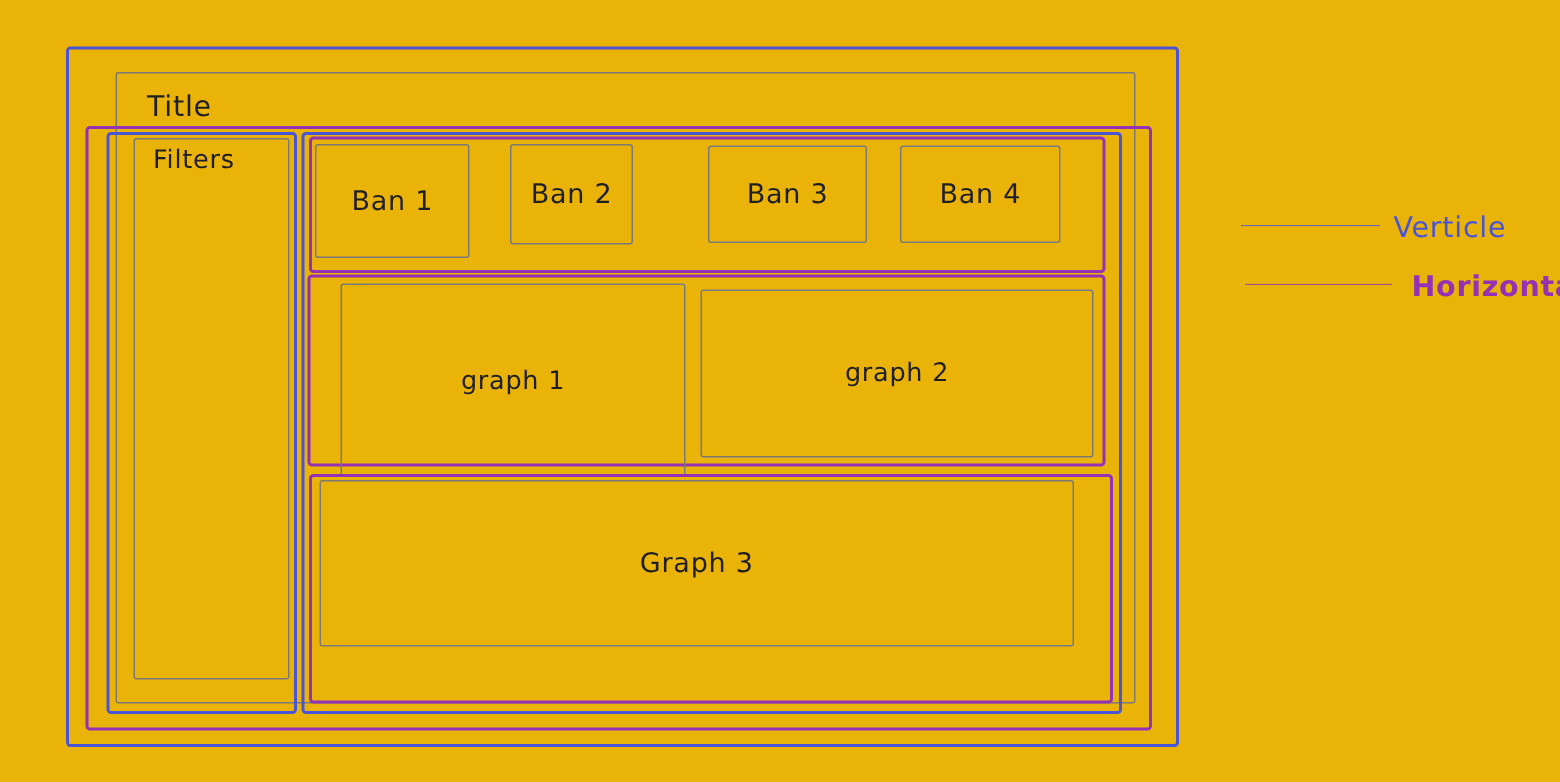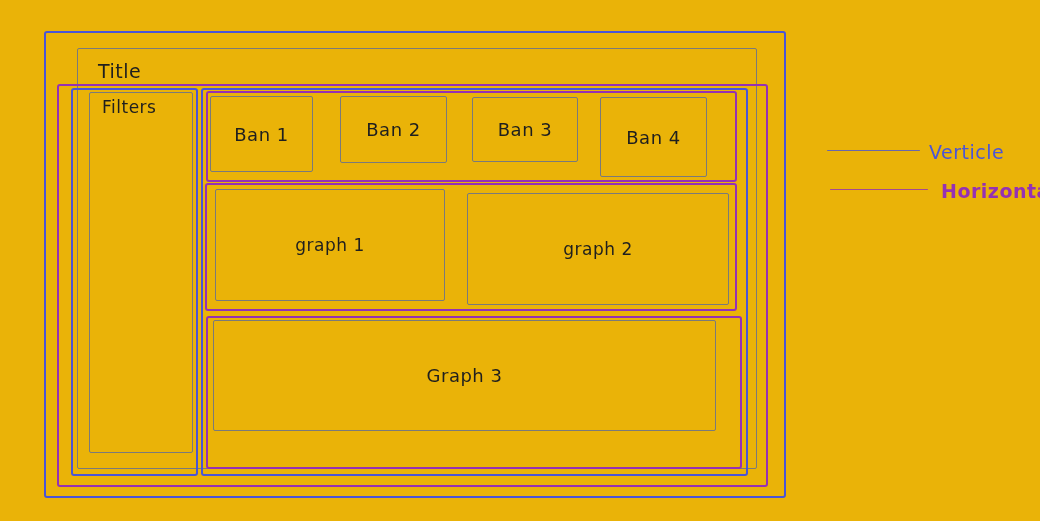--- a/index.html
+++ b/index.html
@@ -45,26 +45,26 @@
   
   #outer-vertical   { left: 44px;  top: 31px;  width: 742px; height: 467px; }
   #title-frame      { left: 77px;  top: 48px;  width: 680px; height: 421px; }
   #main-horizontal  { left: 57px;  top: 84px;  width: 711px; height: 403px; }
   #filters-vertical { left: 71px;  top: 88px;  width: 127px; height: 388px; }
   #content-vertical { left: 201px; top: 88px;  width: 547px; height: 388px; }
   #filters-panel    { left: 89px;  top: 92px;  width: 104px; height: 361px; }
 
   #bans-row         { left: 206px; top: 91px;  width: 531px; height: 91px;  }
   #ban-1            { left: 210px; top: 96px;  width: 103px; height: 76px;  }
-  #ban-2            { left: 340px; top: 96px;  width: 107px; height: 67px;  }
+  #ban-2            { left: 340px; top: 96px;  width: 82px; height: 67px;  }
   #ban-3            { left: 472px; top: 97px;  width: 106px; height: 65px;  }
-  #ban-4            { left: 600px; top: 97px;  width: 107px; height: 80px;  }
+  #ban-4            { left: 600px; top: 97px;  width: 107px; height: 65px;  }
 
   #graphs-row       { left: 205px; top: 183px; width: 532px; height: 128px; }
-  #graph-1          { left: 215px; top: 189px; width: 230px; height: 112px; }
+  #graph-1          { left: 227px; top: 189px; width: 230px; height: 129px; }
   #graph-2          { left: 467px; top: 193px; width: 262px; height: 112px; }
 
   #graph3-row       { left: 206px; top: 316px; width: 536px; height: 153px; }
   #graph-3          { left: 213px; top: 320px; width: 503px; height: 111px; }
 
   #title-label   { left: 98px;  top: 60px; font-size: 19px; }
   #filters-label { left: 102px; top: 97px; font-size: 17px; }
 
   
   .legend-line {

